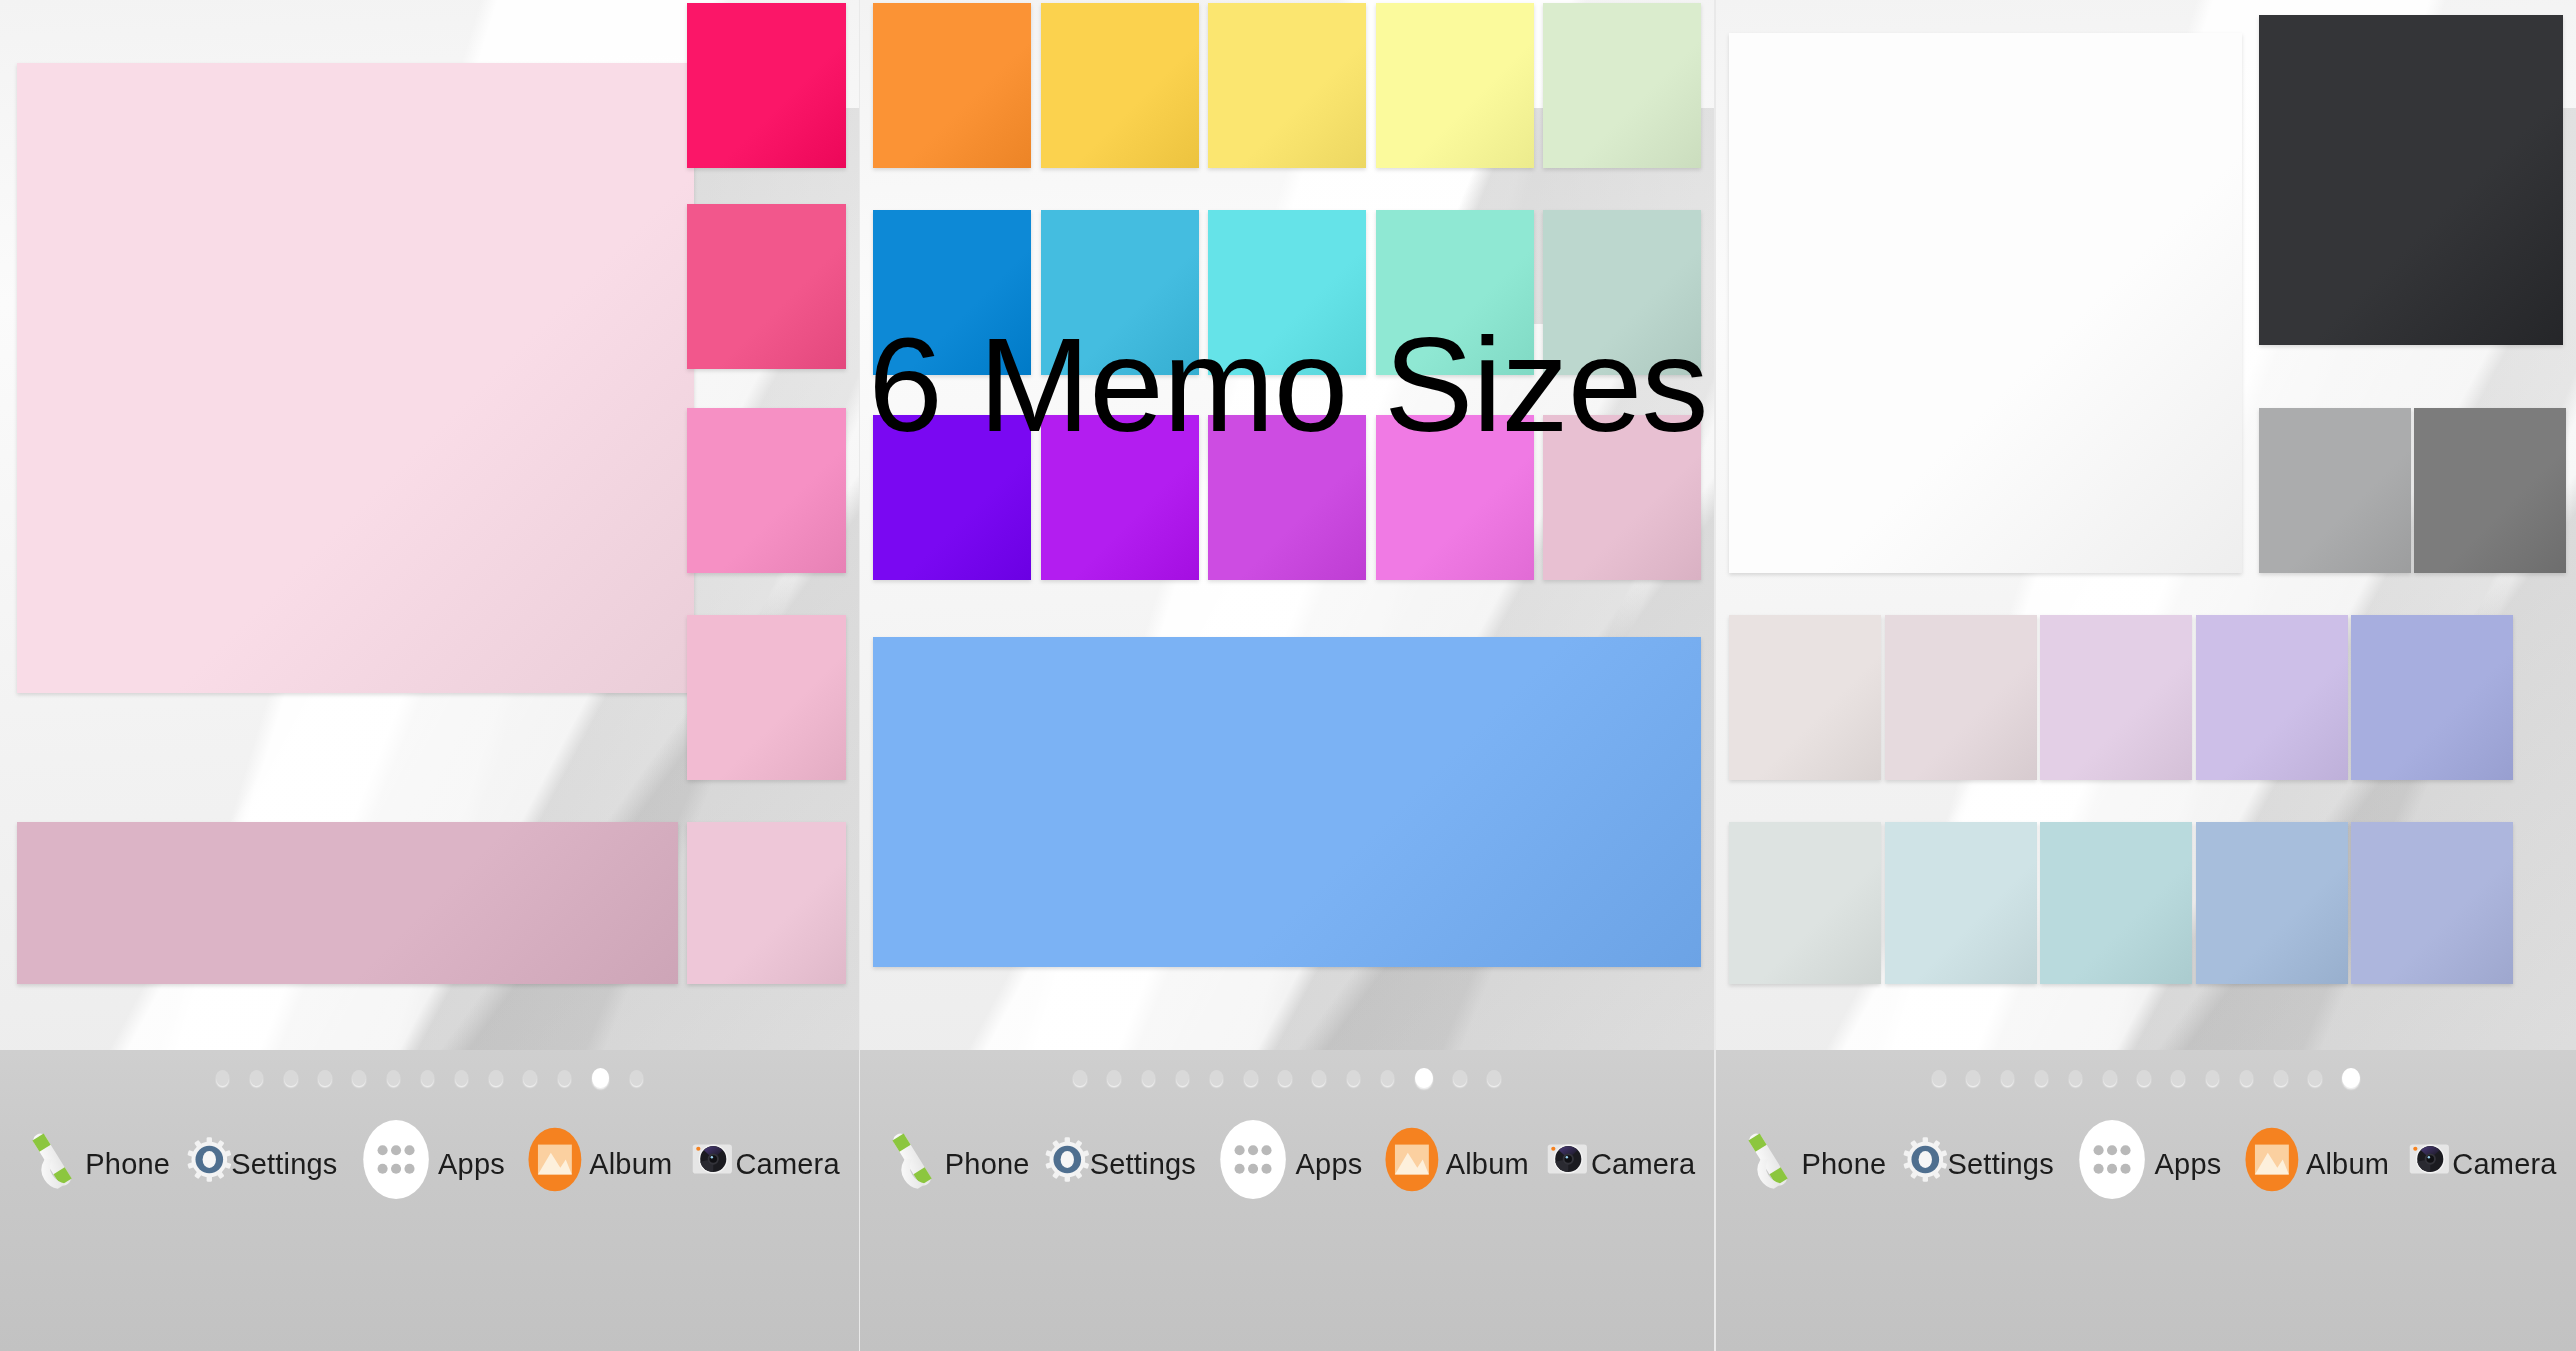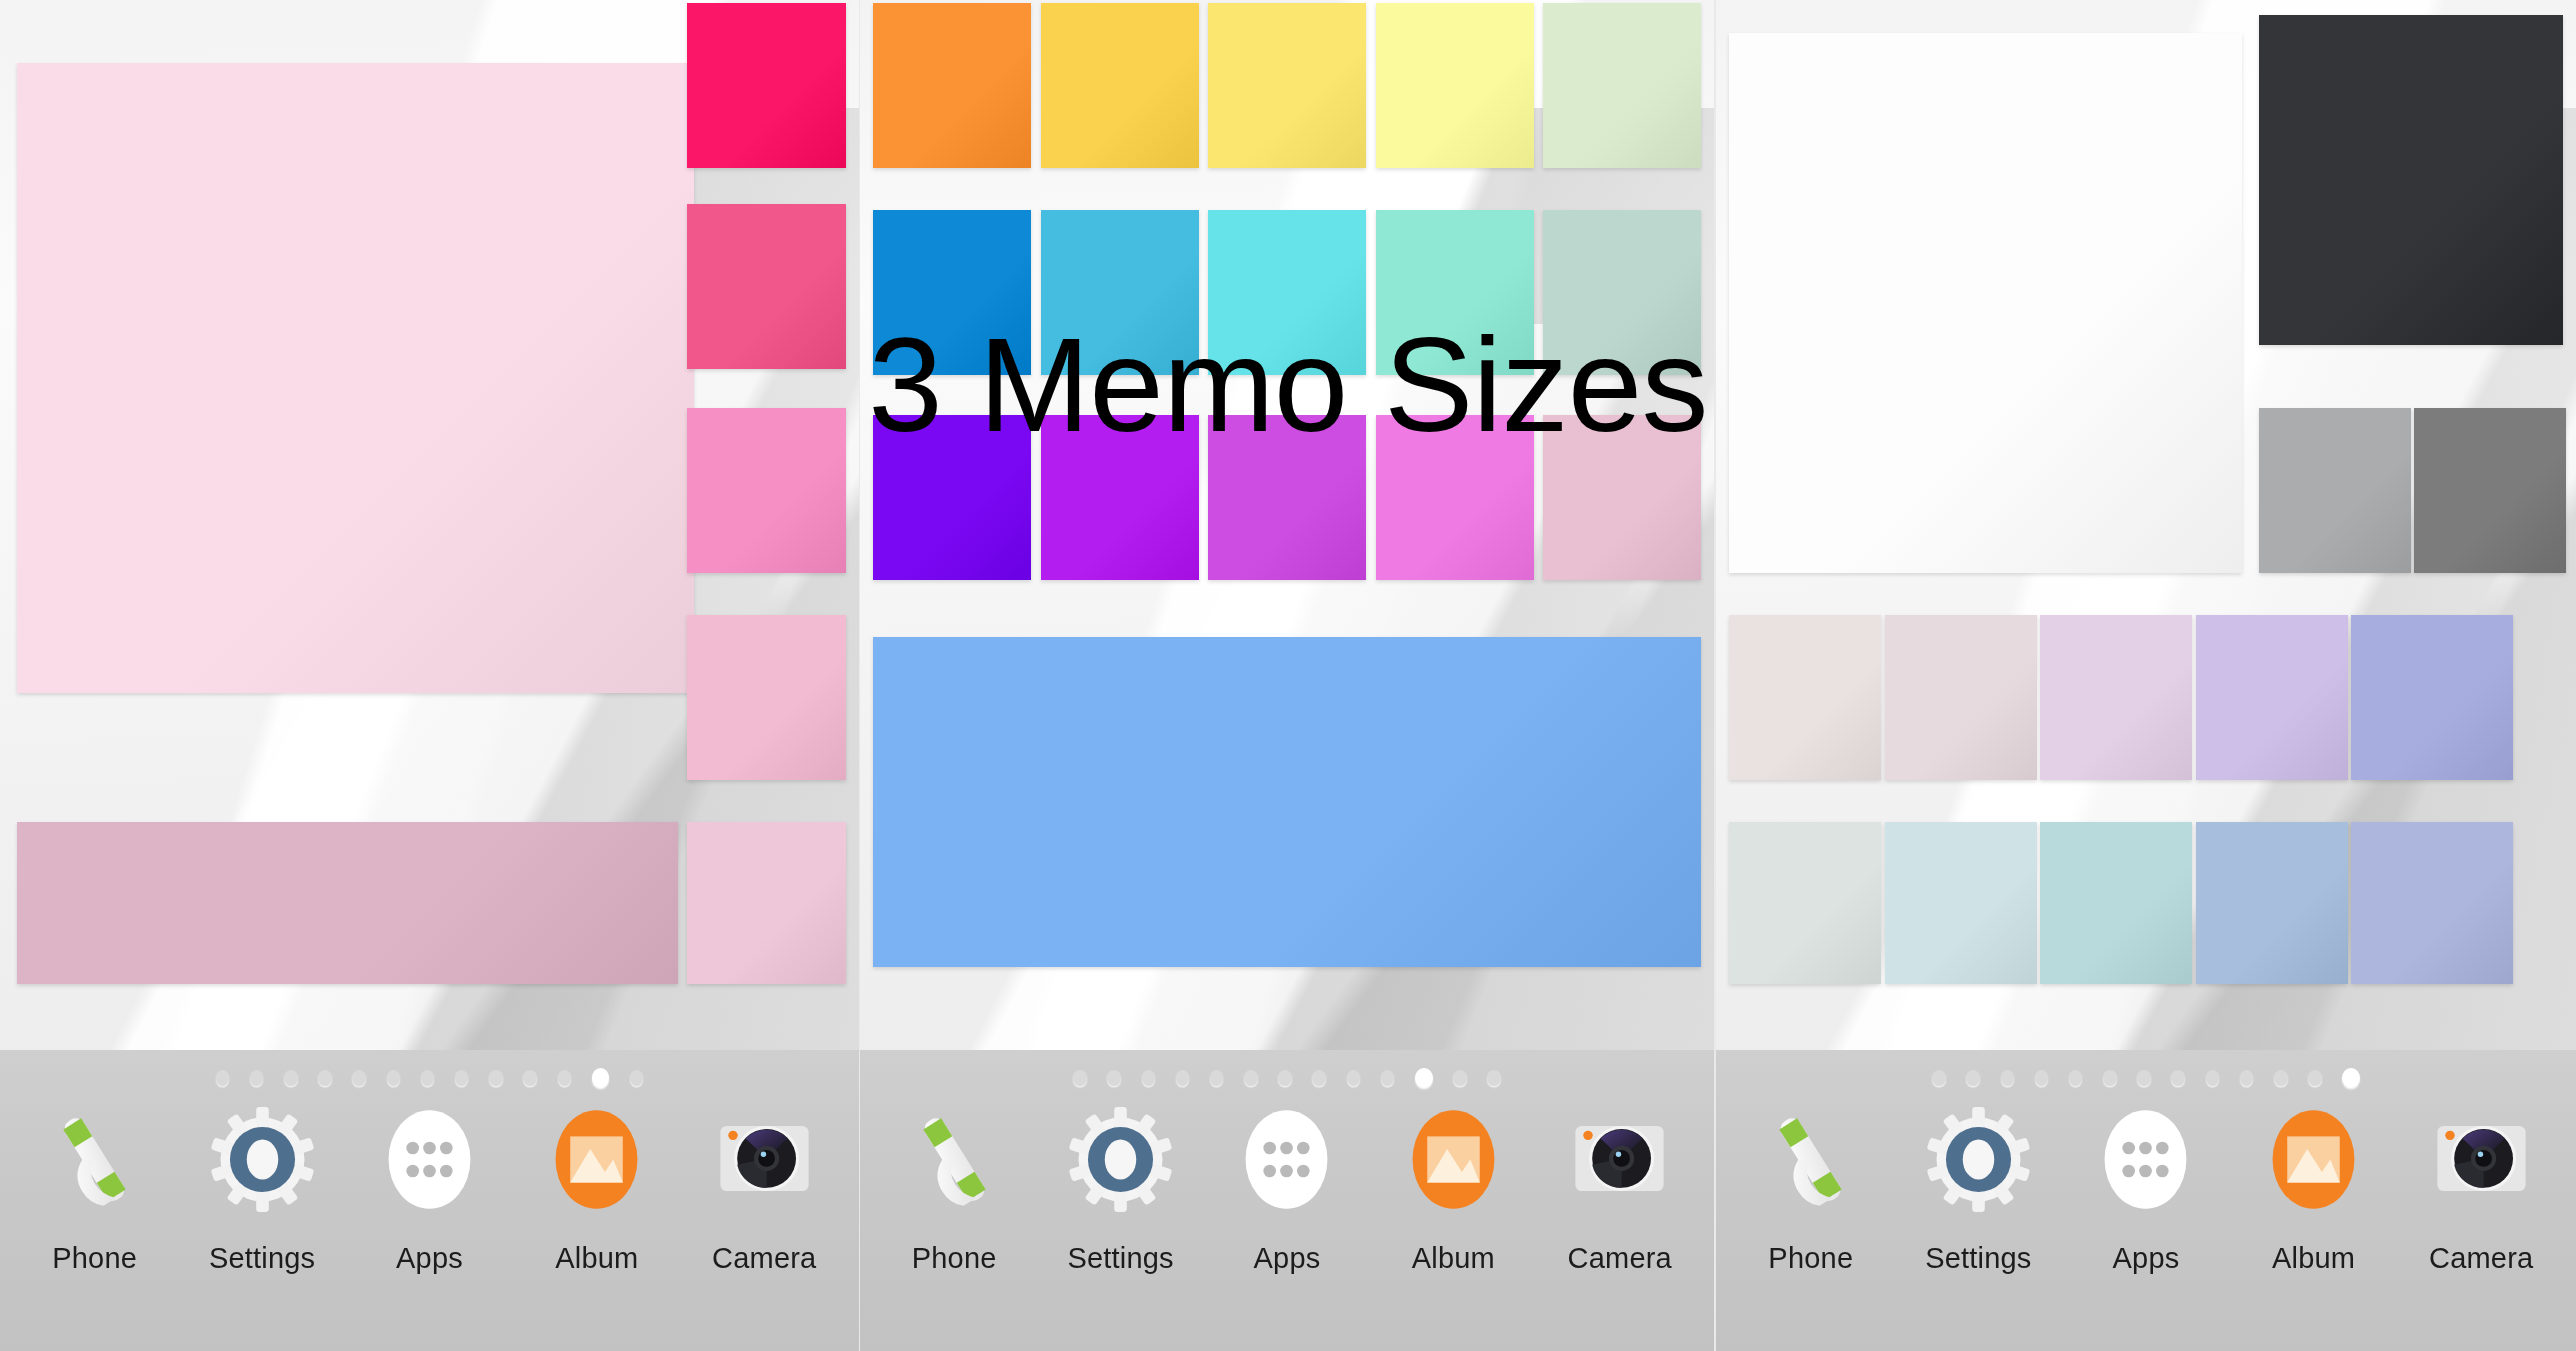--- a/index.html
+++ b/index.html
@@ -41,21 +41,21 @@
   .dock { position:absolute; left:0; right:0; bottom:0; height:302px;
           background:linear-gradient(180deg,#cfcfcf 0%,#c9c9c9 35%,#c2c2c2 100%); }
   .dots { position:absolute; left:0; right:0; top:17.5px; display:flex;
           justify-content:center; align-items:center; gap:20.7px; }
   .dot  { width:13.5px; height:16px; border-radius:50%;
           background:#d9d9d9; box-shadow:0 1.6px 1.6px rgba(255,255,255,.75); }
   .dot.on { background:#ffffff; width:17.5px; height:20px; }
 
   .approw { position:absolute; left:0; right:0; top:57px; display:flex;
             justify-content:space-around; align-items:flex-start; padding:0 11px; }
-  .app { width:151px; display:flex; flex-direction:column; align-items:center;gap:20px; }
+  .app { width:151px; display:flex; flex-direction:row; align-items:center; }
   .app .glyph { width:105px; height:105px; position:relative; }
   .app .caption { margin-top:9.5px; font-size:29px; color:#1c1c1c;
                   font-family:"Liberation Sans", sans-serif; letter-spacing:0.2px; }
 
   
   #headline { position:absolute; left:0; width:2576px; top:318px; text-align:center;
               font-size:134px; line-height:1; color:#000; font-weight:400;
               font-family:"Liberation Sans", sans-serif; letter-spacing:-0.8px;
               pointer-events:none; }
 </style>
@@ -401,15 +401,15 @@
                 <circle cx="52" cy="49" r="12" fill="#33333a"></circle>
                 <circle cx="52" cy="49" r="8" fill="#101014"></circle>
                 <circle cx="49" cy="45" r="2.6" fill="#9ad2f0"></circle>
               </svg></div>
             <div class="caption">Camera</div>
           </div>
         </div>
       </div>
     </div>
 
-  <div id="headline">3 Memo Sizes</div>
+  <div id="headline">6 Memo Sizes</div>
 </div>
 
 
 </body></html>

